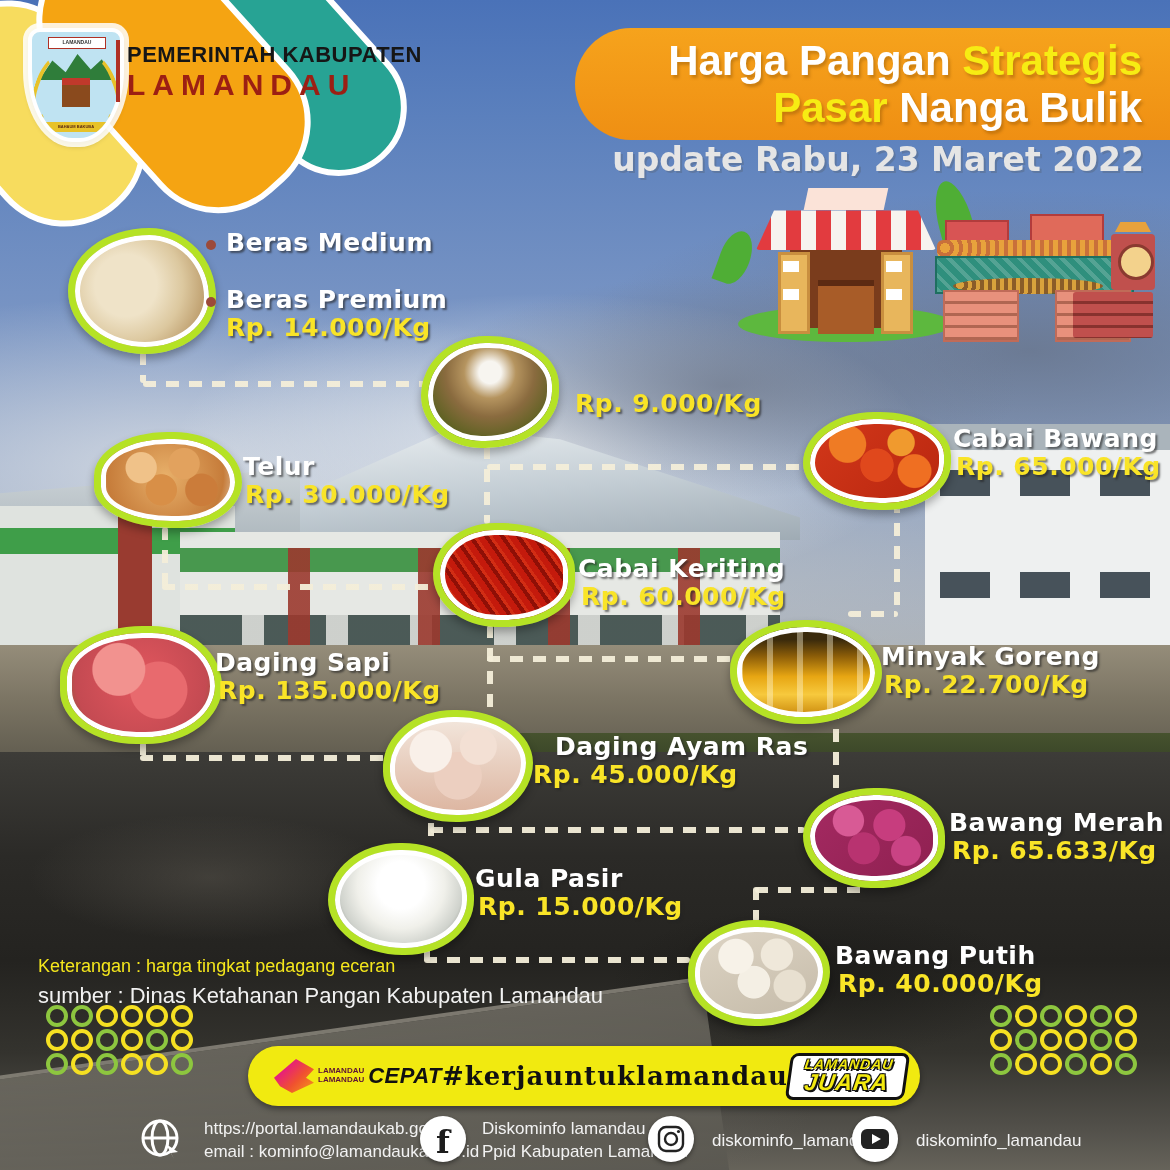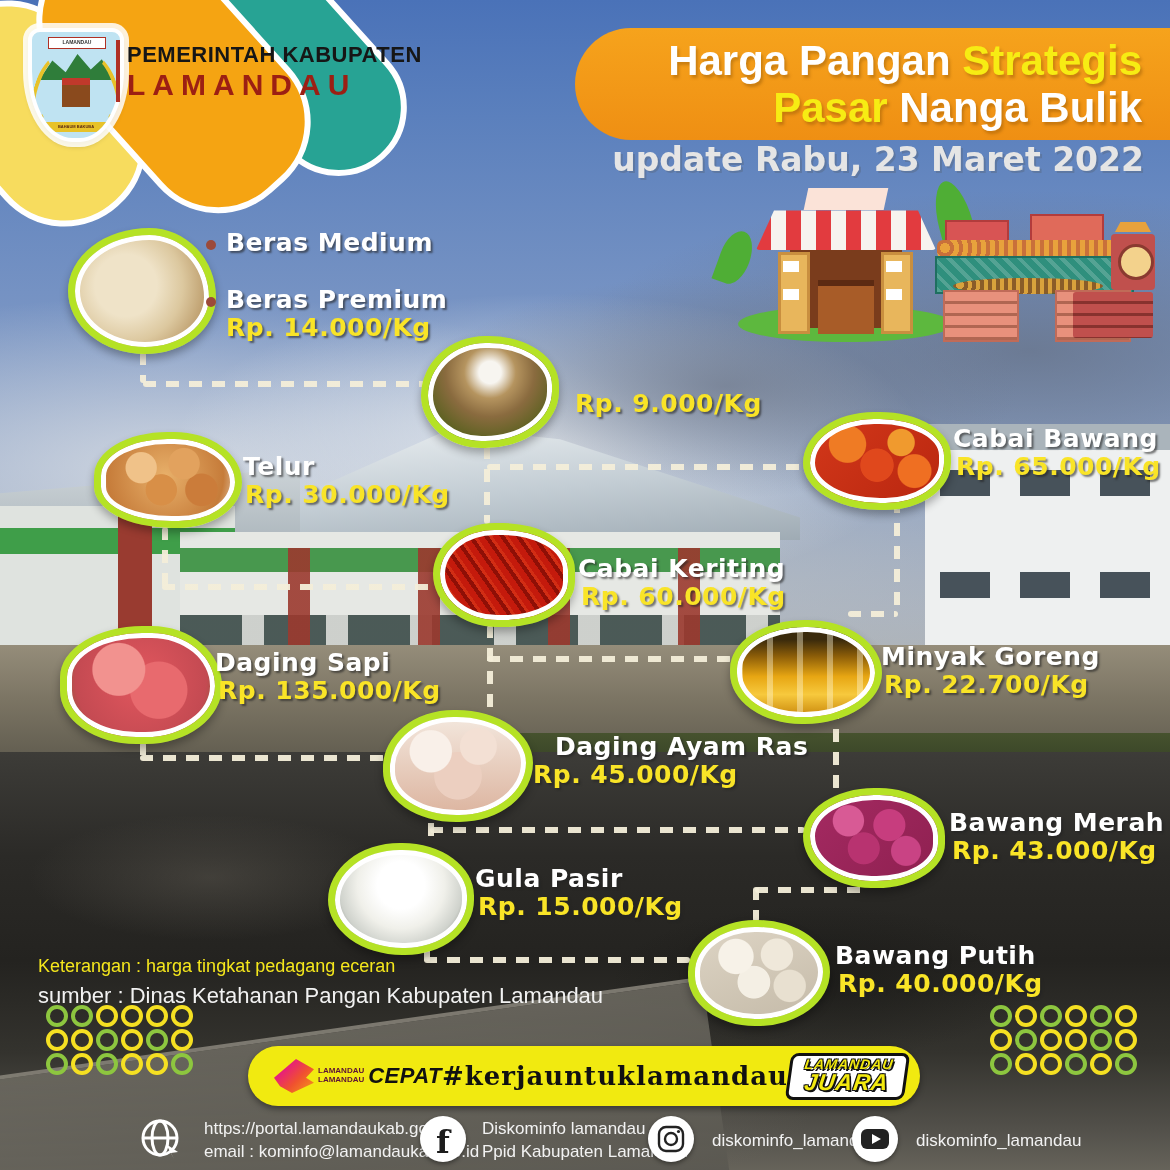--- a/index.html
+++ b/index.html
@@ -315,21 +315,21 @@
   <div class="iname" style="left:215px;top:648px;">Daging Sapi</div>
   <div class="iprice" style="left:218px;top:676px;">Rp. 135.000/Kg</div>
 
   <div class="iname" style="left:881px;top:642px;">Minyak Goreng</div>
   <div class="iprice" style="left:884px;top:670px;">Rp. 22.700/Kg</div>
 
   <div class="iname" style="left:530px;top:732px;margin-left:25px;">Daging Ayam Ras</div>
   <div class="iprice" style="left:533px;top:760px;">Rp. 45.000/Kg</div>
 
   <div class="iname" style="left:949px;top:808px;">Bawang Merah</div>
-  <div class="iprice" style="left:952px;top:836px;">Rp. 43.000/Kg</div>
+  <div class="iprice" style="left:952px;top:836px;">Rp. 65.633/Kg</div>
 
   <div class="iname" style="left:475px;top:864px;">Gula Pasir</div>
   <div class="iprice" style="left:478px;top:892px;">Rp. 15.000/Kg</div>
 
   <div class="iname" style="left:835px;top:941px;">Bawang Putih</div>
   <div class="iprice" style="left:838px;top:969px;">Rp. 40.000/Kg</div>
 
   <div class="ket">Keterangan : harga tingkat pedagang eceran</div>
   <div class="sum">sumber : Dinas Ketahanan Pangan Kabupaten Lamandau</div>
 

